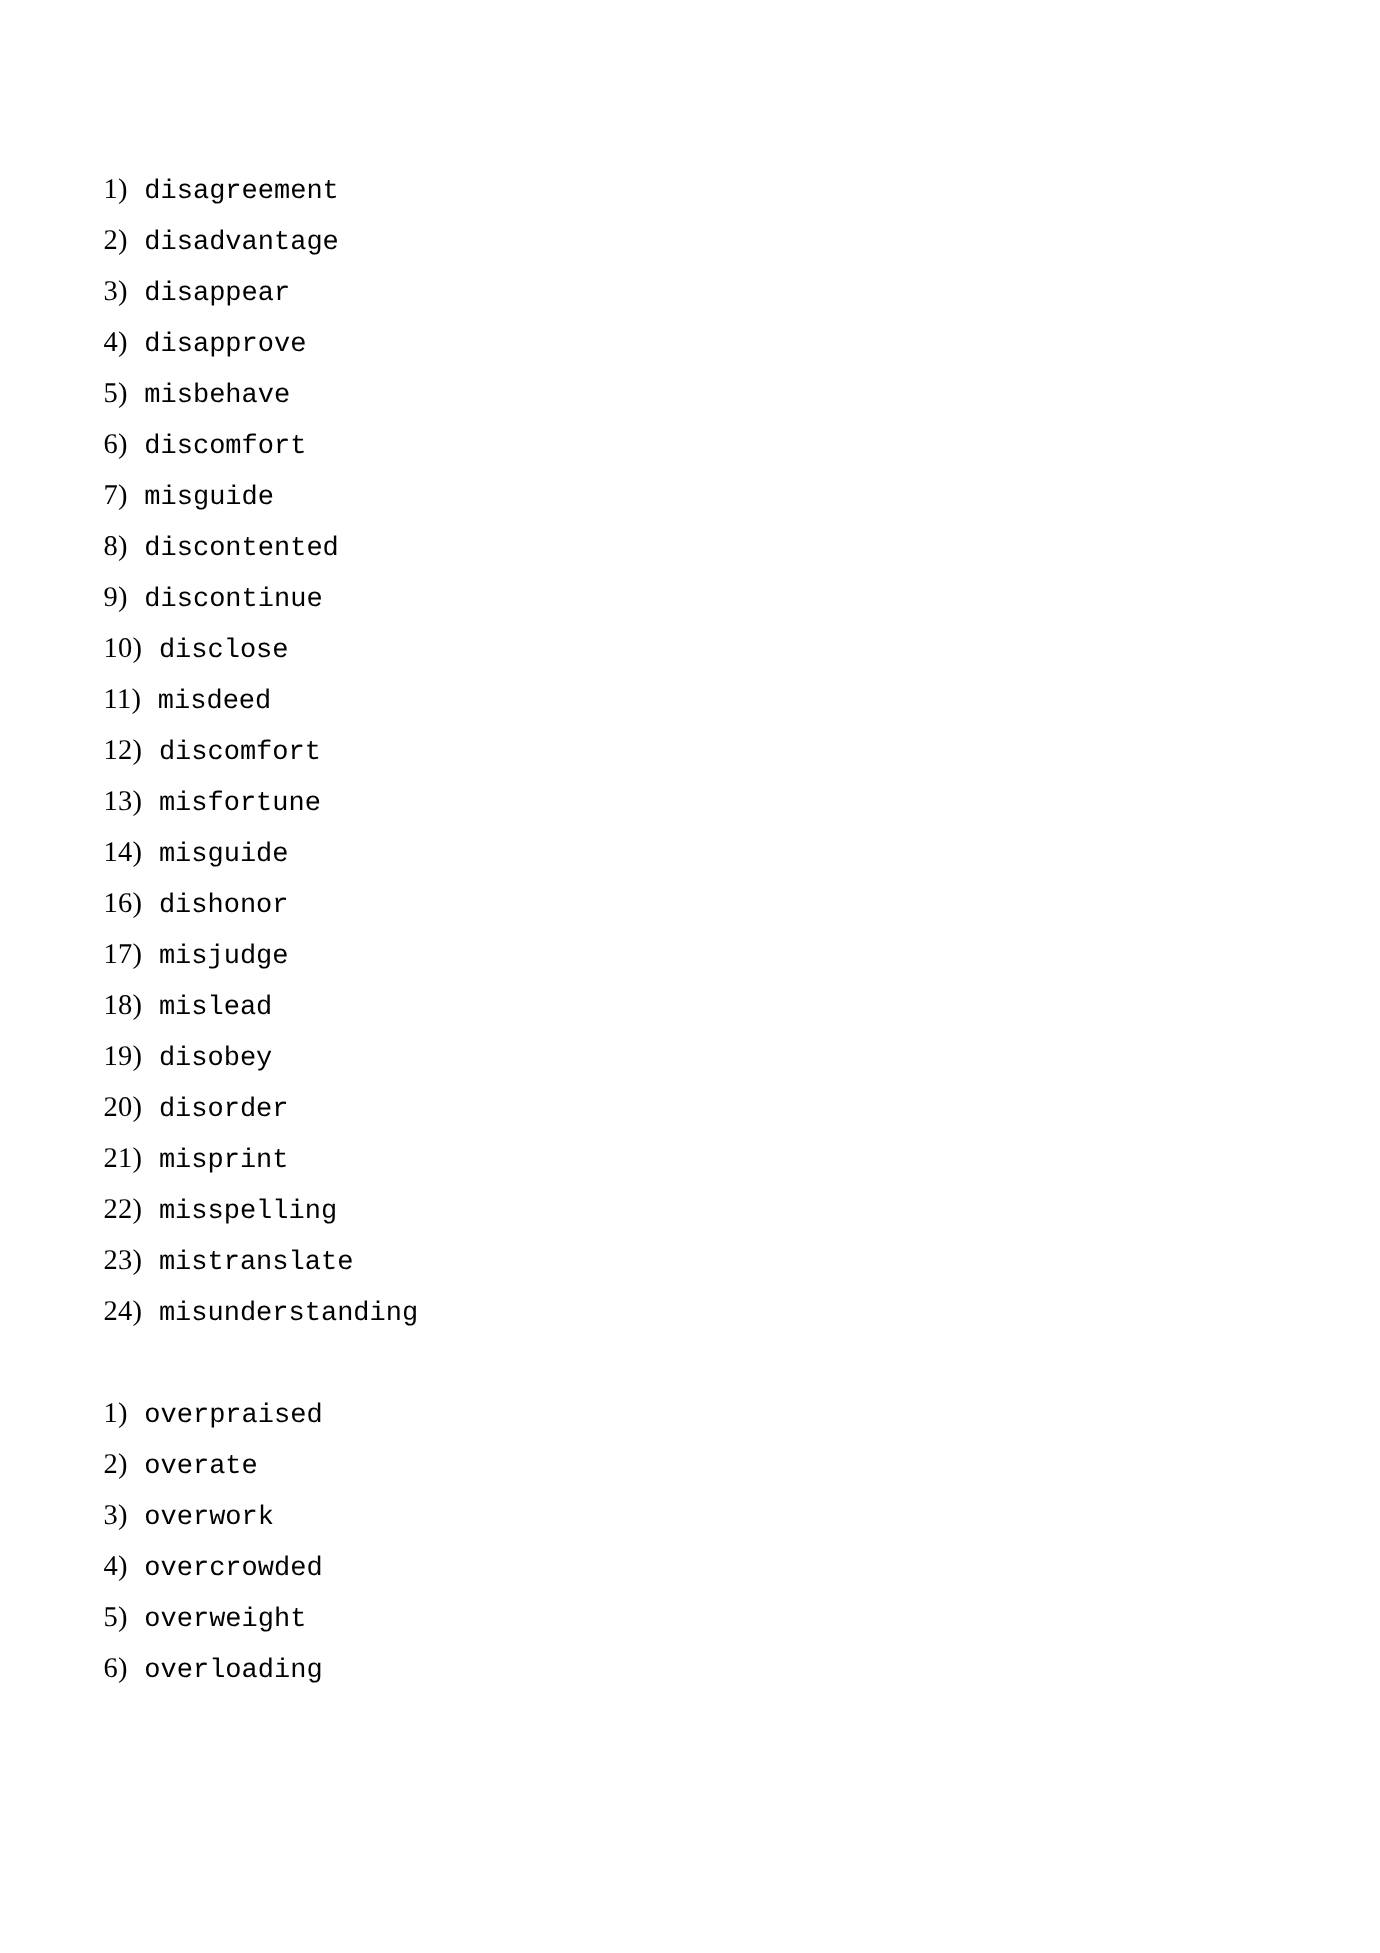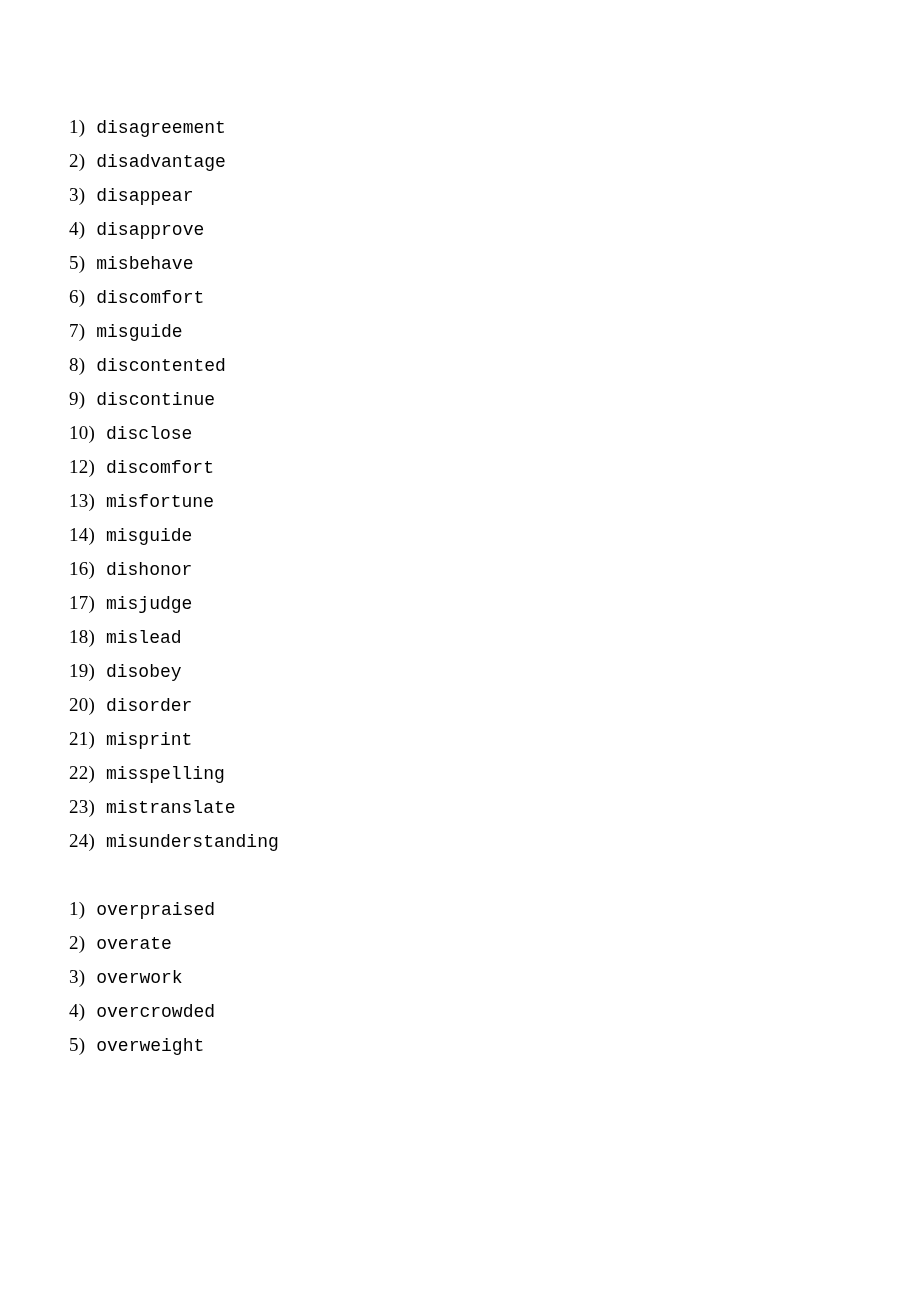--- a/index.html
+++ b/index.html
@@ -67,35 +67,37 @@
         <li class="list-item"><span class="item-number">1)</span><span class="item-word">disagreement</span></li>
         <li class="list-item"><span class="item-number">2)</span><span class="item-word">disadvantage</span></li>
         <li class="list-item"><span class="item-number">3)</span><span class="item-word">disappear</span></li>
         <li class="list-item"><span class="item-number">4)</span><span class="item-word">disapprove</span></li>
         <li class="list-item"><span class="item-number">5)</span><span class="item-word">misbehave</span></li>
         <li class="list-item"><span class="item-number">6)</span><span class="item-word">discomfort</span></li>
         <li class="list-item"><span class="item-number">7)</span><span class="item-word">misguide</span></li>
         <li class="list-item"><span class="item-number">8)</span><span class="item-word">discontented</span></li>
         <li class="list-item"><span class="item-number">9)</span><span class="item-word">discontinue</span></li>
         <li class="list-item"><span class="item-number">10)</span><span class="item-word">disclose</span></li>
+        <li class="list-item"><span class="item-number">11)</span><span class="item-word">misdeed</span></li>
         <li class="list-item"><span class="item-number">12)</span><span class="item-word">discomfort</span></li>
         <li class="list-item"><span class="item-number">13)</span><span class="item-word">misfortune</span></li>
         <li class="list-item"><span class="item-number">14)</span><span class="item-word">misguide</span></li>
         <li class="list-item"><span class="item-number">16)</span><span class="item-word">dishonor</span></li>
         <li class="list-item"><span class="item-number">17)</span><span class="item-word">misjudge</span></li>
         <li class="list-item"><span class="item-number">18)</span><span class="item-word">mislead</span></li>
         <li class="list-item"><span class="item-number">19)</span><span class="item-word">disobey</span></li>
         <li class="list-item"><span class="item-number">20)</span><span class="item-word">disorder</span></li>
         <li class="list-item"><span class="item-number">21)</span><span class="item-word">misprint</span></li>
         <li class="list-item"><span class="item-number">22)</span><span class="item-word">misspelling</span></li>
         <li class="list-item"><span class="item-number">23)</span><span class="item-word">mistranslate</span></li>
         <li class="list-item"><span class="item-number">24)</span><span class="item-word">misunderstanding</span></li>
       </ul>
     <span class="section-gap"></span>
     <ul class="word-list" id="list-1">
         <li class="list-item"><span class="item-number">1)</span><span class="item-word">overpraised</span></li>
         <li class="list-item"><span class="item-number">2)</span><span class="item-word">overate</span></li>
         <li class="list-item"><span class="item-number">3)</span><span class="item-word">overwork</span></li>
         <li class="list-item"><span class="item-number">4)</span><span class="item-word">overcrowded</span></li>
         <li class="list-item"><span class="item-number">5)</span><span class="item-word">overweight</span></li>
+        <li class="list-item"><span class="item-number">6)</span><span class="item-word">overloading</span></li>
       </ul>
   </div>
 </div>
 
 </body></html>

